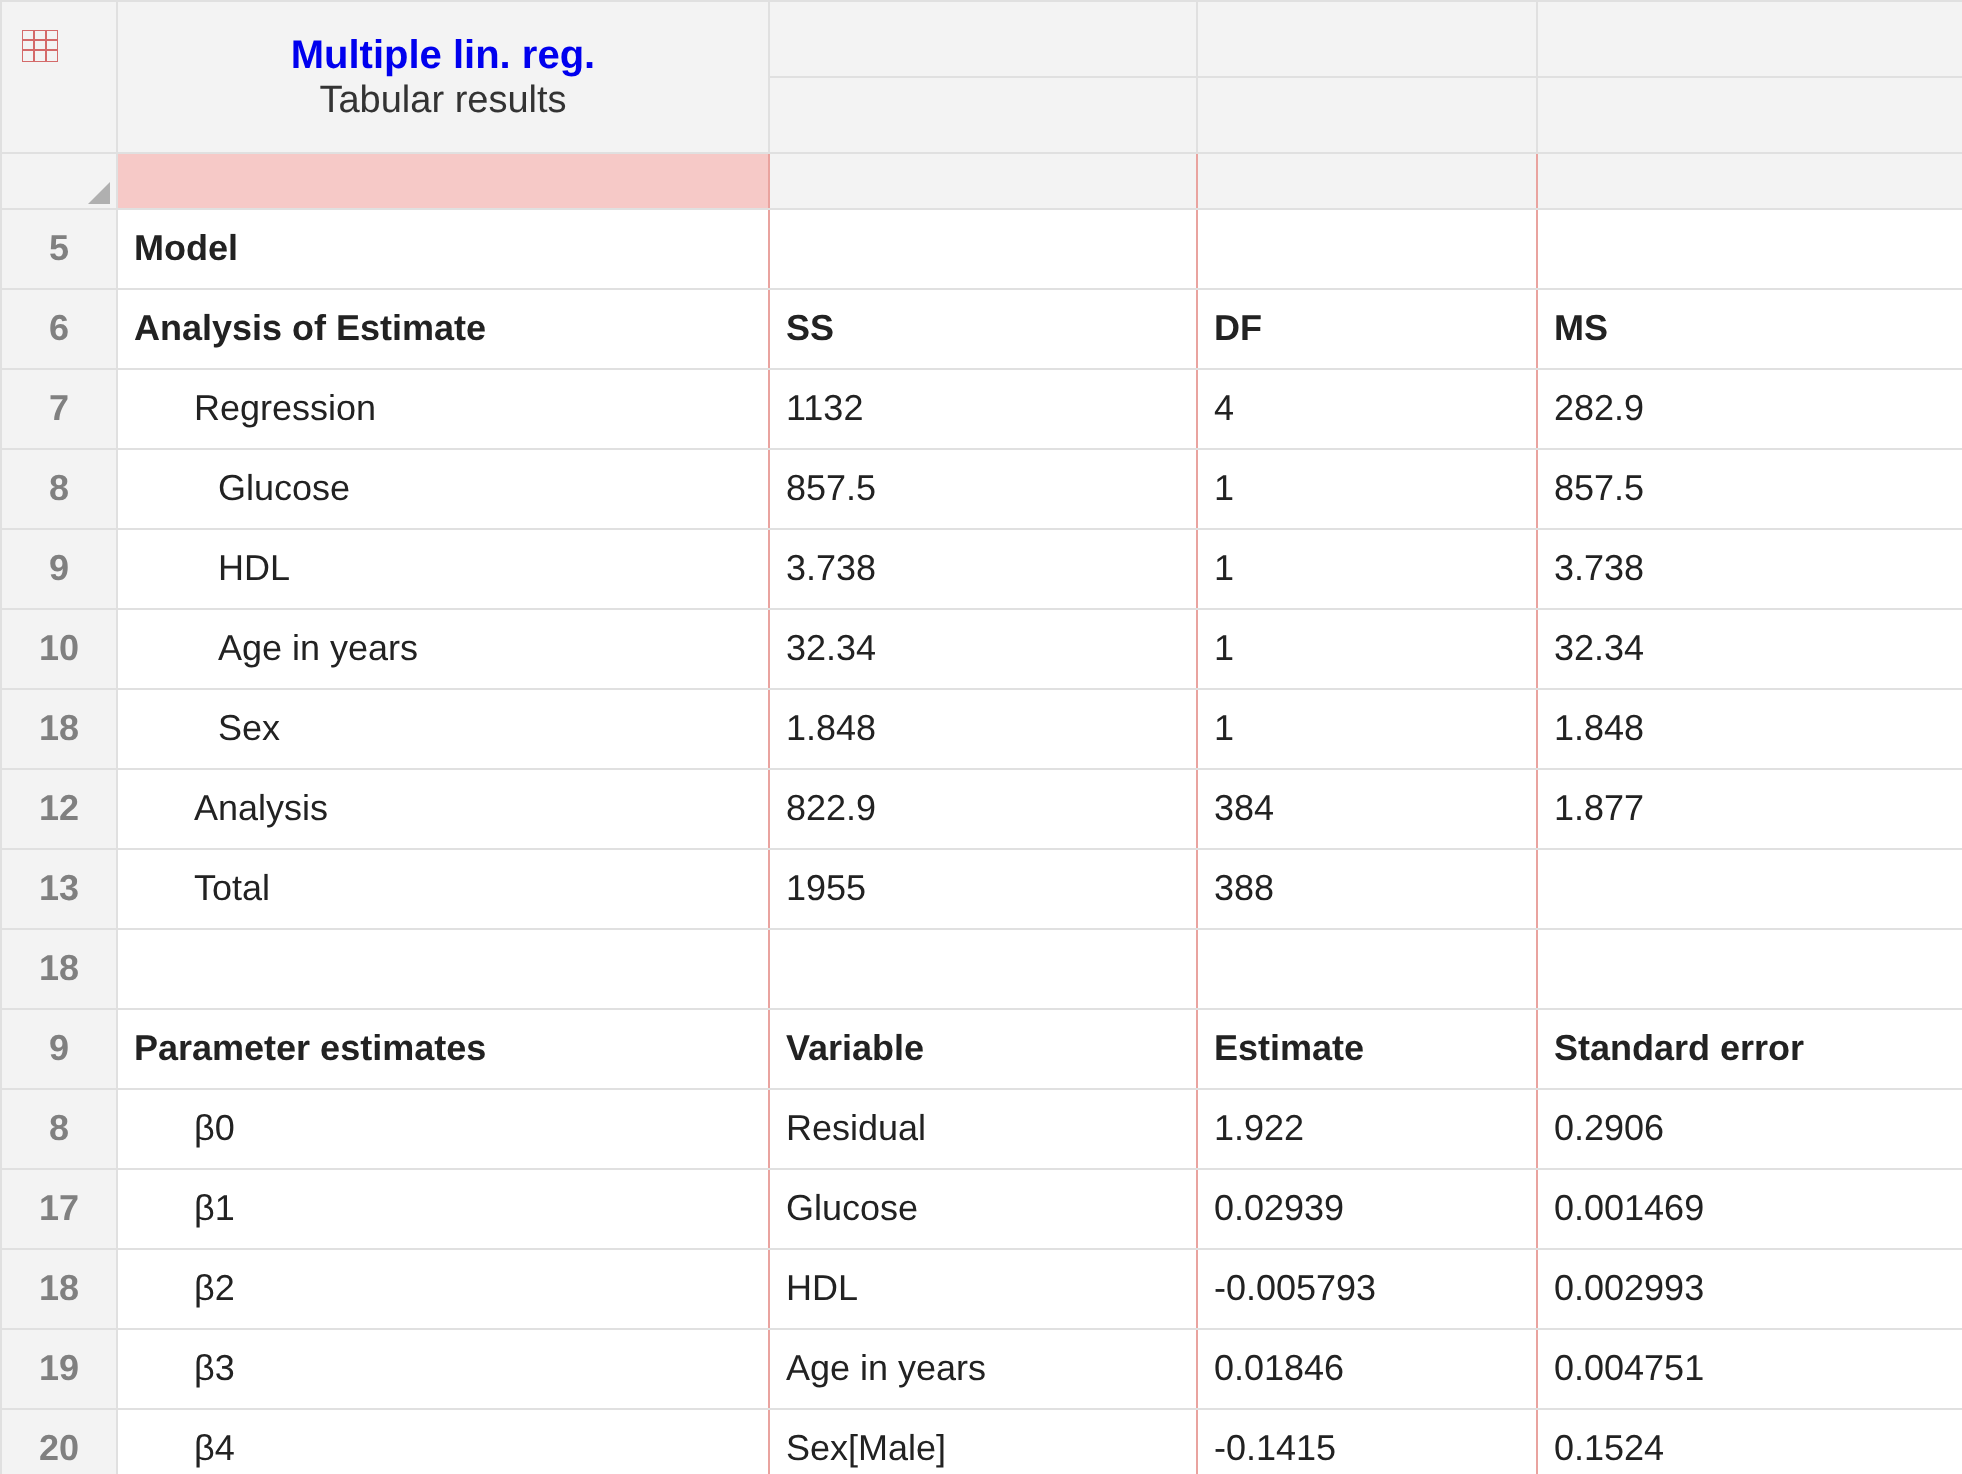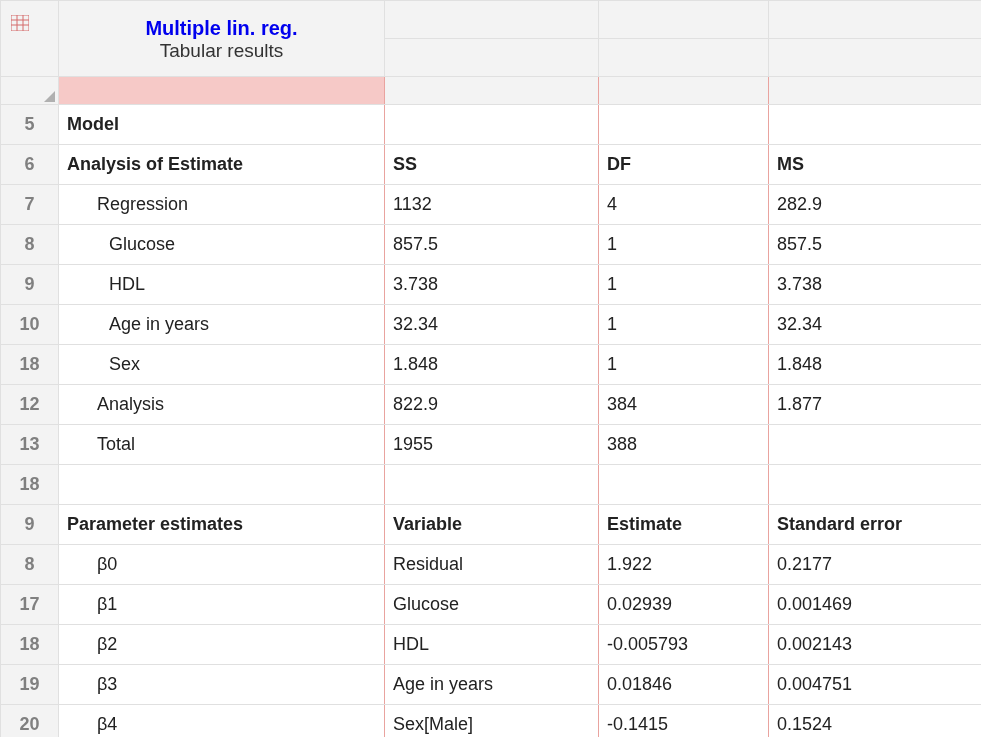--- a/index.html
+++ b/index.html
@@ -227,35 +227,35 @@
         <td class="cell redsep bold"><span>Parameter estimates</span></td>
         <td class="cell redsep bold">Variable</td>
         <td class="cell redsep bold">Estimate</td>
         <td class="cell bold">Standard error</td>
       </tr>
       <tr>
         <td class="rownum">8</td>
         <td class="cell redsep ind1"><span>β0</span></td>
         <td class="cell redsep">Residual</td>
         <td class="cell redsep">1.922</td>
-        <td class="cell">0.2177</td>
+        <td class="cell">0.2906</td>
       </tr>
       <tr>
         <td class="rownum">17</td>
         <td class="cell redsep ind1"><span>β1</span></td>
         <td class="cell redsep">Glucose</td>
         <td class="cell redsep">0.02939</td>
         <td class="cell">0.001469</td>
       </tr>
       <tr>
         <td class="rownum">18</td>
         <td class="cell redsep ind1"><span>β2</span></td>
         <td class="cell redsep">HDL</td>
         <td class="cell redsep">-0.005793</td>
-        <td class="cell">0.002143</td>
+        <td class="cell">0.002993</td>
       </tr>
       <tr>
         <td class="rownum">19</td>
         <td class="cell redsep ind1"><span>β3</span></td>
         <td class="cell redsep">Age in years</td>
         <td class="cell redsep">0.01846</td>
         <td class="cell">0.004751</td>
       </tr>
       <tr>
         <td class="rownum">20</td>

